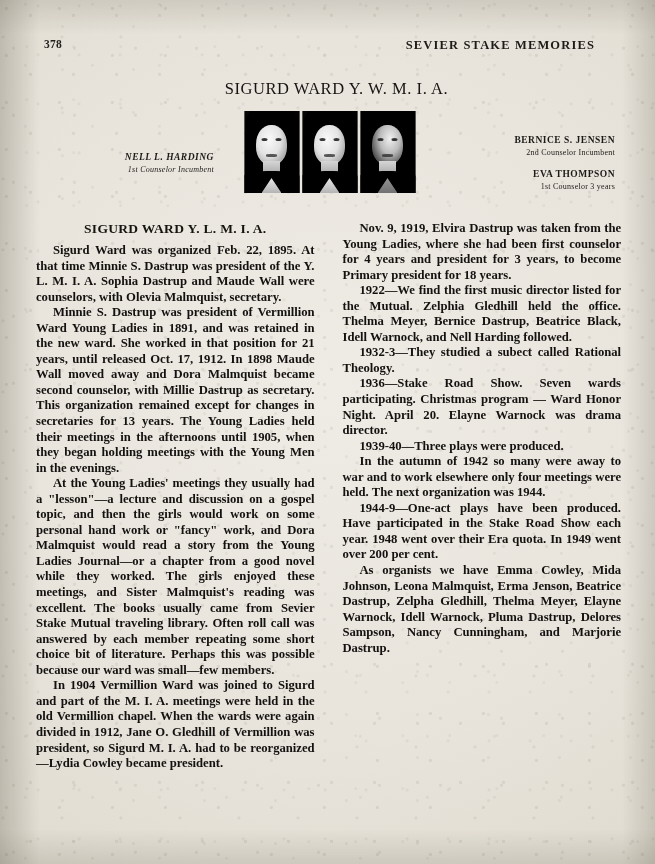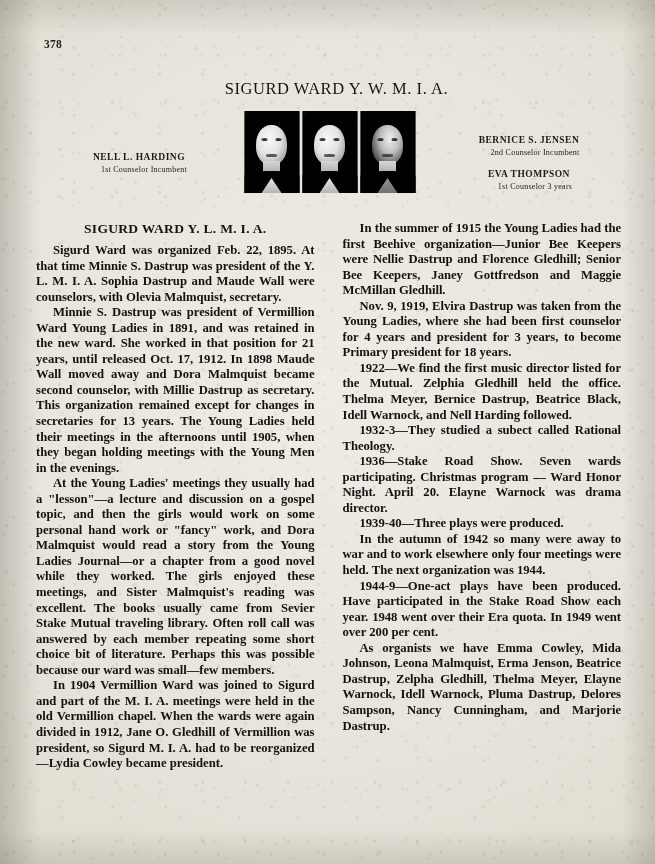--- a/index.html
+++ b/index.html
@@ -209,28 +209,29 @@
   .portrait.dark .bg {
     background: linear-gradient(145deg, #121110 0%, #070706 60%, #040403 100%);
   }
   .portrait.dark .collar { opacity: .65; }
 
   .cap-left {
     position: absolute;
     left: 20px;
     top: 41px;
     width: 150px;
-    text-align: center;
+    text-align: right;
+    font-style: italic;
   }
   .cap-right {
     position: absolute;
     right: 0;
     top: 24px;
     width: 172px;
-    text-align: center;
+    text-align: right;
     margin-left: 20px;
   }
   .cap-block + .cap-block { margin-top: 11px; }
   .cap-name {
     font-size: 9.5px;
     font-weight: bold;
     color: #1c1a17;
     letter-spacing: .5px;
     line-height: 1.25;
   }
@@ -285,20 +286,21 @@
 <body>
 
 <div id="page">
   <div id="grain"></div>
   <div id="edgeshade"></div>
 
   <div id="content">
 
     <div class="running-head">
       <div class="folio">378</div>
+      <div class="book-title">SEVIER STAKE MEMORIES</div>
     </div>
 
     <div class="page-heading">SIGURD WARD Y. W. M. I. A.</div>
 
     <div class="portrait-band">
 
       <div class="cap-left">
         <div class="cap-block">
           <div class="cap-name">NELL L. HARDING</div>
           <div class="cap-role">1st Counselor Incumbent</div>
@@ -357,21 +359,20 @@
 
       <div class="col">
         <h2 class="col-heading">SIGURD WARD Y. L. M. I. A.</h2>
         <p>Sigurd Ward was organized Feb. 22, 1895. At that time Minnie S. Dastrup was president of the Y. L. M. I. A. Sophia Dastrup and Maude Wall were counselors, with Olevia Malmquist, secretary.</p>
         <p>Minnie S. Dastrup was president of Vermillion Ward Young Ladies in 1891, and was retained in the new ward. She worked in that position for 21 years, until released Oct. 17, 1912. In 1898 Maude Wall moved away and Dora Malmquist became second counselor, with Millie Dastrup as secretary. This organization remained except for changes in secretaries for 13 years. The Young Ladies held their meetings in the afternoons until 1905, when they began holding meetings with the Young Men in the evenings.</p>
         <p>At the Young Ladies' meetings they usually had a "lesson"—a lecture and discussion on a gospel topic, and then the girls would work on some personal hand work or "fancy" work, and Dora Malmquist would read a story from the Young Ladies Journal—or a chapter from a good novel while they worked. The girls enjoyed these meetings, and Sister Malmquist's reading was excellent. The books usually came from Sevier Stake Mutual traveling library. Often roll call was answered by each member repeating some short choice bit of literature. Perhaps this was possible because our ward was small—few members.</p>
         <p>In 1904 Vermillion Ward was joined to Sigurd and part of the M. I. A. meetings were held in the old Vermillion chapel. When the wards were again divided in 1912, Jane O. Gledhill of Vermillion was president, so Sigurd M. I. A. had to be reorganized—Lydia Cowley became president.</p>
       </div>
 
       <div class="col">
-        <p>In the summer of 1915 the Young Ladies had the first Beehive organization—Junior Bee Keepers were Nellie Dastrup and Florence Gledhill; Senior Bee Keepers, Janey Gottfredson and Maggie McMillan Gledhill.</p>
         <p>Nov. 9, 1919, Elvira Dastrup was taken from the Young Ladies, where she had been first counselor for 4 years and president for 3 years, to become Primary president for 18 years.</p>
         <p>1922—We find the first music director listed for the Mutual. Zelphia Gledhill held the office. Thelma Meyer, Bernice Dastrup, Beatrice Black, Idell Warnock, and Nell Harding followed.</p>
         <p>1932-3—They studied a subect called Rational Theology.</p>
         <p>1936—Stake Road Show. Seven wards participating. Christmas program — Ward Honor Night. April 20. Elayne Warnock was drama director.</p>
         <p>1939-40—Three plays were produced.</p>
         <p>In the autumn of 1942 so many were away to war and to work elsewhere only four meetings were held. The next organization was 1944.</p>
         <p>1944-9—One-act plays have been produced. Have participated in the Stake Road Show each year. 1948 went over their Era quota. In 1949 went over 200 per cent.</p>
         <p>As organists we have Emma Cowley, Mida Johnson, Leona Malmquist, Erma Jenson, Beatrice Dastrup, Zelpha Gledhill, Thelma Meyer, Elayne Warnock, Idell Warnock, Pluma Dastrup, Delores Sampson, Nancy Cunningham, and Marjorie Dastrup.</p>
       </div>
 

